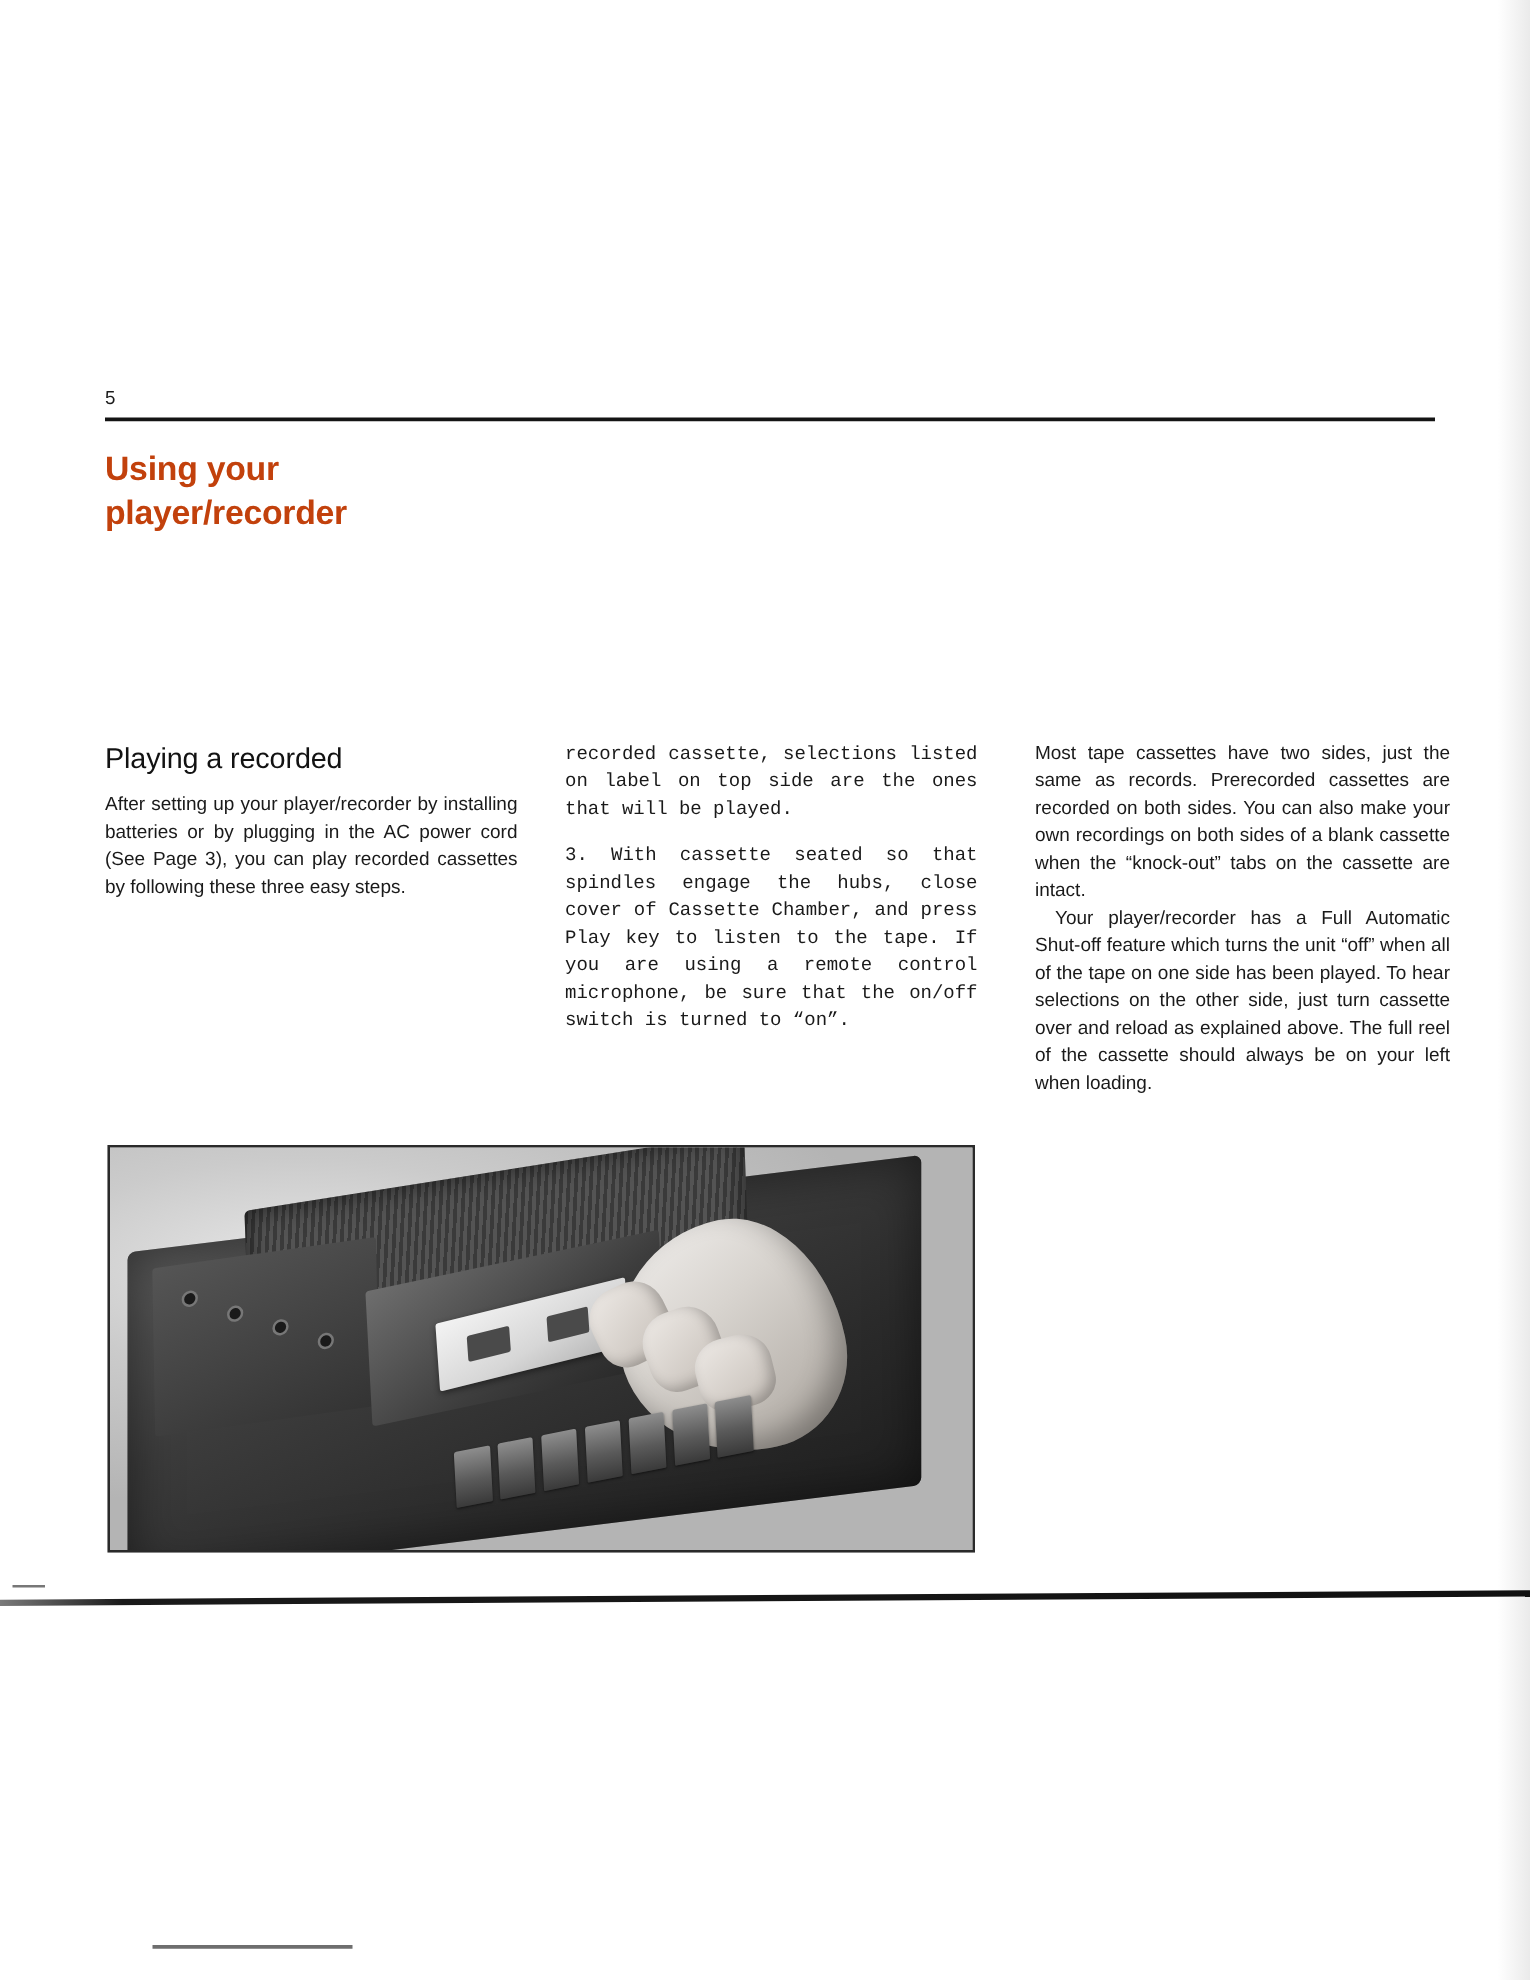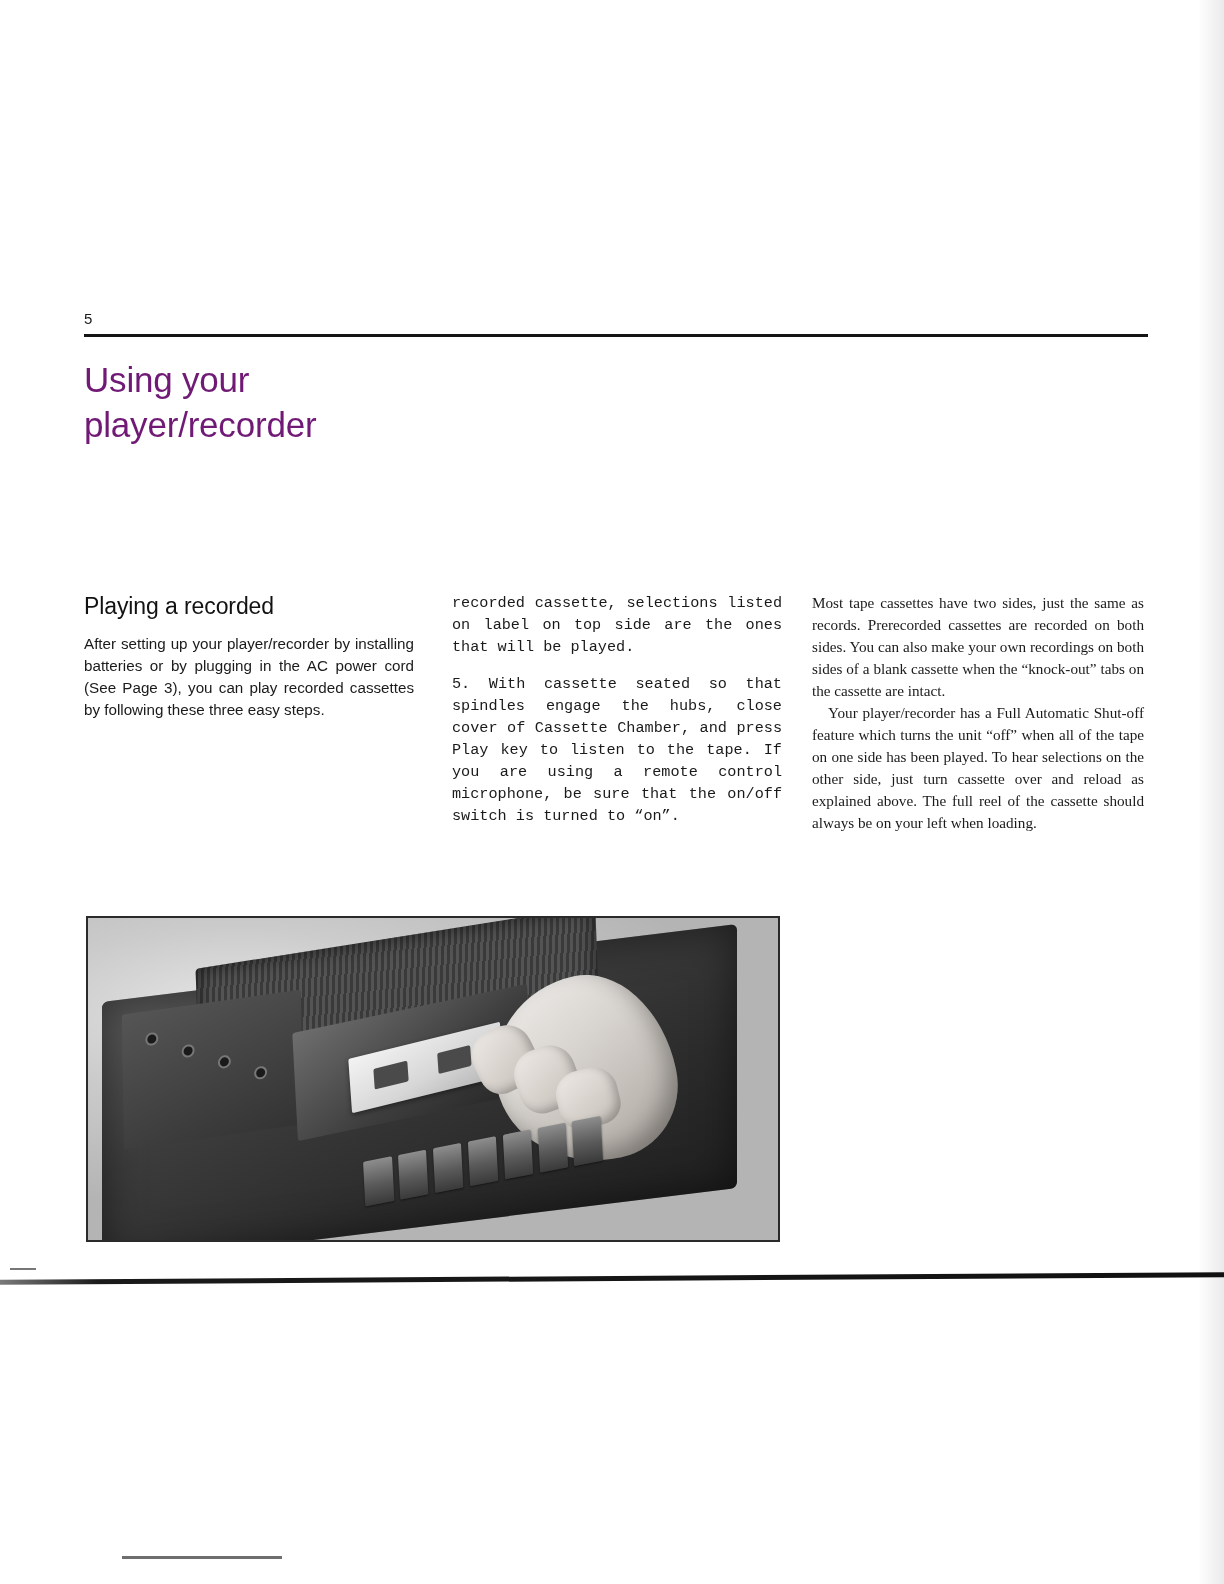--- a/index.html
+++ b/index.html
@@ -61,45 +61,45 @@
     width: 1064px;
     height: 3px;
     background: #141414;
   }
 
   .doc-title {
     position: absolute;
     left: 84px;
     top: 358px;
     width: 520px;
-    font-size: 35px;
-    font-weight: normal;
+    font-size: 27px;
+    font-weight: bold;
     line-height: 1.28;
     letter-spacing: -0.2px;
-    color: #701a75;
+    color: #c2410c;
   }
 
   
   .columns {
     position: absolute;
     left: 84px;
     top: 592px;
     width: 1064px;
   }
   .col {
     position: absolute;
     top: 0;
     font-size: 15.2px;
     line-height: 1.45;
     color: #1a1a1a;
     text-align: justify;
   }
   .col-1 { left: 0px;   width: 330px; }
   .col-2 { left: 368px; width: 330px; font-family: Liberation Mono, monospace; }
-  .col-3 { left: 728px; width: 332px; font-family: Liberation Serif, serif; }
+  .col-3 { left: 744px; width: 332px; }
 
   .section-heading {
     font-size: 23px;
     line-height: 1.24;
     font-weight: normal;
     color: #121212;
     margin: 0 0 12px 0;
     text-align: left;
     letter-spacing: -0.1px;
   }
@@ -299,21 +299,21 @@
 
     <div class="col col-1">
       <div class="section-heading">
         <div>Playing a recorded</div>
       </div>
       <p>After setting up your player/recorder by installing batteries or by plugging in the AC power cord (See Page 3), you can play recorded cassettes by following these three easy steps.</p>
     </div>
 
     <div class="col col-2">
       <p>recorded cassette, selections listed on label on top side are the ones that will be played.</p>
-      <p>5. With cassette seated so that spindles engage the hubs, close cover of Cassette Chamber, and press Play key to listen to the tape. If you are using a remote control microphone, be sure that the on/off switch is turned to “on”.</p>
+      <p>3. With cassette seated so that spindles engage the hubs, close cover of Cassette Chamber, and press Play key to listen to the tape. If you are using a remote control microphone, be sure that the on/off switch is turned to “on”.</p>
     </div>
 
     <div class="col col-3">
       <p class="no-gap">Most tape cassettes have two sides, just the same as records. Prerecorded cassettes are recorded on both sides. You can also make your own recordings on both sides of a blank cassette when the “knock-out” tabs on the cassette are intact.</p>
       <p class="indent">Your player/recorder has a Full Automatic Shut-off feature which turns the unit “off” when all of the tape on one side has been played. To hear selections on the other side, just turn cassette over and reload as explained above. The full reel of the cassette should always be on your left when loading.</p>
     </div>
 
   </div>
 
   <div class="photo">

